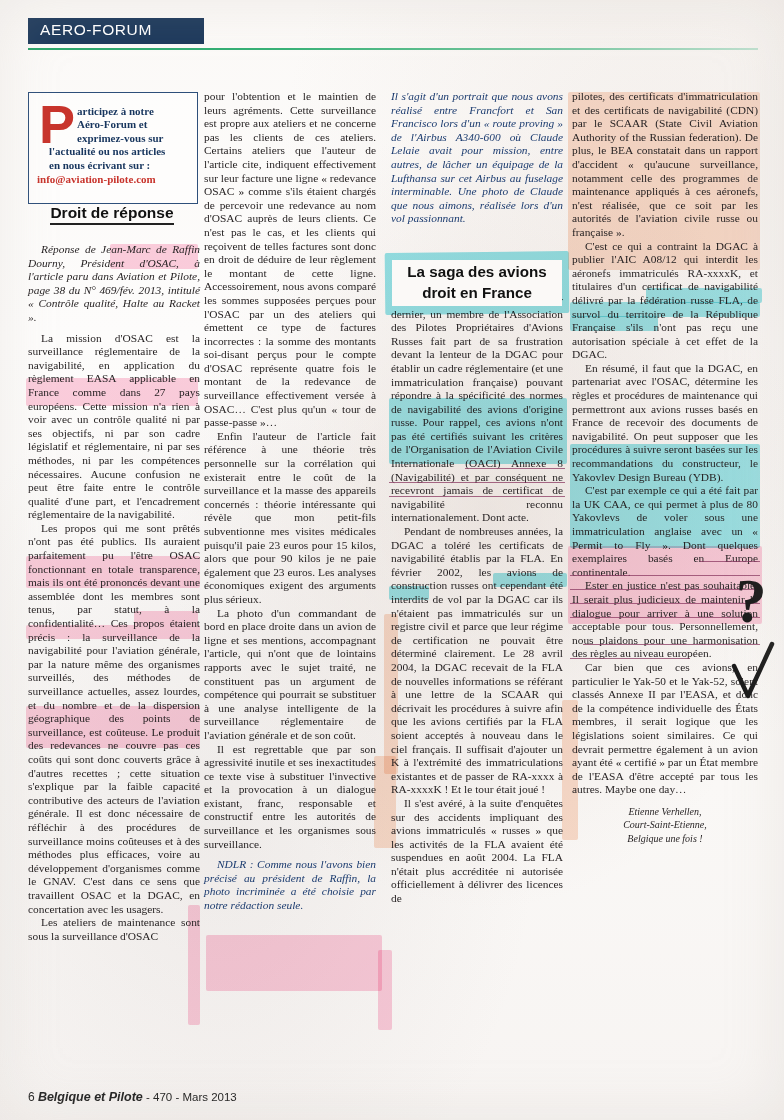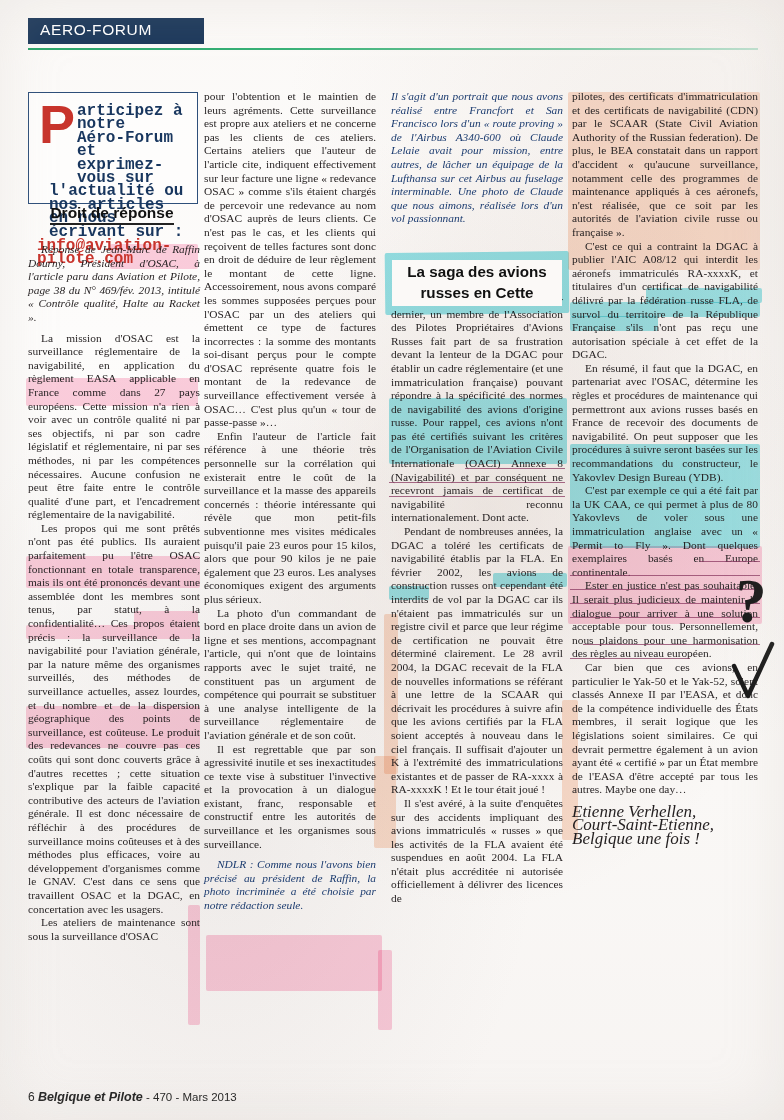--- a/index.html
+++ b/index.html
@@ -55,22 +55,22 @@
     position:absolute;left:28px;top:92px;width:168px;height:110px;
     border:1.6px solid #2e4f7a;background:rgba(255,255,255,.55);
   }
   #promo .dropcap{
     position:absolute;left:10px;top:9px;
     font-family:"Liberation Sans", sans-serif;
     font-size:54px;line-height:44px;font-weight:bold;color:#c8342c;
   }
   #promo .ptext{
     position:absolute;left:8px;top:12px;width:152px;
-    font-family:Liberation Mono, monospace;
-    font-size:16px;line-height:13.4px;font-weight:bold;color:#18365e;
+    font-family:Liberation Serif, serif;
+    font-size:11px;line-height:13.4px;font-weight:bold;color:#18365e;
   }
   #promo .ptext .l1,#promo .ptext .l2,#promo .ptext .l3{padding-left:40px;display:block;}
   #promo .ptext .l4,#promo .ptext .l5{display:block;padding-left:12px;}
   #promo .mail{display:block;color:#c8342c;padding-left:0;margin-top:1px;}
   
   #droit{
     position:absolute;left:28px;top:204px;width:168px;text-align:center;
     font-family:"Liberation Sans", sans-serif;
     font-size:15.5px;font-weight:bold;color:#111;
   }
@@ -109,21 +109,21 @@
   }
   
   #footer{
     position:absolute;left:28px;bottom:16px;
     font-family:"Liberation Sans", sans-serif;
     font-size:11.5px;color:#222;
   }
   #footer .pg{font-size:12px;}
   #footer .mag{font-style:italic;font-weight:bold;font-size:12.5px;}
   
-  .signoff{margin-top:8px;text-align:left;font-style:italic;font-size:17px;line-height:13.4px;}
+  .signoff{margin-top:8px;text-align:center;font-style:italic;font-size:10px;line-height:13.4px;}
   .ndlr{font-style:italic;color:#1b3b6f;}
 </style>
 </head>
 <body>
 
 <div id="page">
 
   <div id="masthead">
     <div class="mast-box"></div>
     <div class="mast-text">AERO-FORUM</div>
@@ -192,21 +192,21 @@
     <p>Dans le numéro 469 de février dernier, un membre de l'Association des Pilotes Propriétaires d'Avions Russes fait part de sa frustration devant la lenteur de la DGAC pour établir un cadre réglementaire (et une immatriculation française) pouvant répondre à la spécificité des normes de navigabilité des avions d'origine russe. Pour rappel, ces avions n'ont pas été certifiés suivant les critères de l'Organisation de l'Aviation Civile Internationale (OACI) Annexe 8 (Navigabilité) et par conséquent ne recevront jamais de certificat de navigabilité reconnu internationalement. Dont acte.</p>
     <p>Pendant de nombreuses années, la DGAC a toléré les certificats de navigabilité établis par la FLA. En février 2002, les avions de construction russes ont cependant été interdits de vol par la DGAC car ils n'étaient pas immatriculés sur un registre civil et parce que leur régime de certification ne pouvait être déterminé clairement. Le 28 avril 2004, la DGAC recevait de la FLA de nouvelles informations se référant à une lettre de la SCAAR qui décrivait les procédures à suivre afin que les avions certifiés par la FLA soient acceptés à nouveau dans le ciel français. Il suffisait d'ajouter un K à l'extrémité des immatriculations existantes et de passer de RA-xxxx à RA-xxxxK ! Et le tour était joué !</p>
     <p>Il s'est avéré, à la suite d'enquêtes sur des accidents impliquant des avions immatriculés « russes » que les activités de la FLA avaient été suspendues en août 2004. La FLA n'était plus accréditée ni autorisée officiellement à délivrer des licences de</p>
   </div>
 
   <div id="saga">
     <div class="hl" style="position:absolute;left:-4px;top:-5px;width:184px;height:62px;background:#4fd3dd;opacity:.6;transform:rotate(-.6deg);"></div>
     <div style="position:absolute;left:3px;top:3px;width:170px;height:46px;background:#fbf9f7;"></div>
     <div class="t">
       <div>La saga des avions</div>
-      <div>russes en Cette</div>
+      <div>droit en France</div>
     </div>
   </div>
 
   <div class="col" id="col4">
     <p class="noind">pilotes, des certificats d'immatriculation et des certificats de navigabilité (CDN) par le SCAAR (State Civil Aviation Authority of the Russian federation). De plus, le BEA constatait dans un rapport d'accident « qu'aucune surveillance, notamment celle des programmes de maintenance appliqués à ces aéronefs, n'est réalisée, que ce soit par les autorités de l'aviation civile russe ou française ».</p>
     <p>C'est ce qui a contraint la DGAC à publier l'AIC A08/12 qui interdit les aéronefs immatriculés RA-xxxxK, et titulaires d'un certificat de navigabilité délivré par la fédération russe FLA, de survol du territoire de la République Française s'ils n'ont pas reçu une autorisation spéciale à cet effet de la DGAC.</p>
     <p>En résumé, il faut que la DGAC, en partenariat avec l'OSAC, détermine les règles et procédures de maintenance qui permettront aux avions russes basés en France de recevoir des documents de navigabilité. On peut supposer que les procédures à suivre seront basées sur les recommandations du constructeur, le Yakovlev Design Bureau (YDB).</p>
     <p>C'est par exemple ce qui a été fait par la UK CAA, ce qui permet à plus de 80 Yakovlevs de voler sous une immatriculation anglaise avec un « Permit to Fly ». Dont quelques exemplaires basés en Europe continentale.</p>
     <p>Ester en justice n'est pas souhaitable. Il serait plus judicieux de maintenir le dialogue pour arriver à une solution acceptable pour tous. Personnellement, nous plaidons pour une harmonisation des règles au niveau européen.</p>
     <p>Car bien que ces avions, en particulier le Yak-50 et le Yak-52, soient classés Annexe II par l'EASA, et donc de la compétence individuelle des États membres, il serait logique que les législations soient similaires. Ce qui devrait permettre également à un avion ayant été « certifié » par un État membre de l'EASA d'être accepté par tous les autres. Maybe one day…</p>

